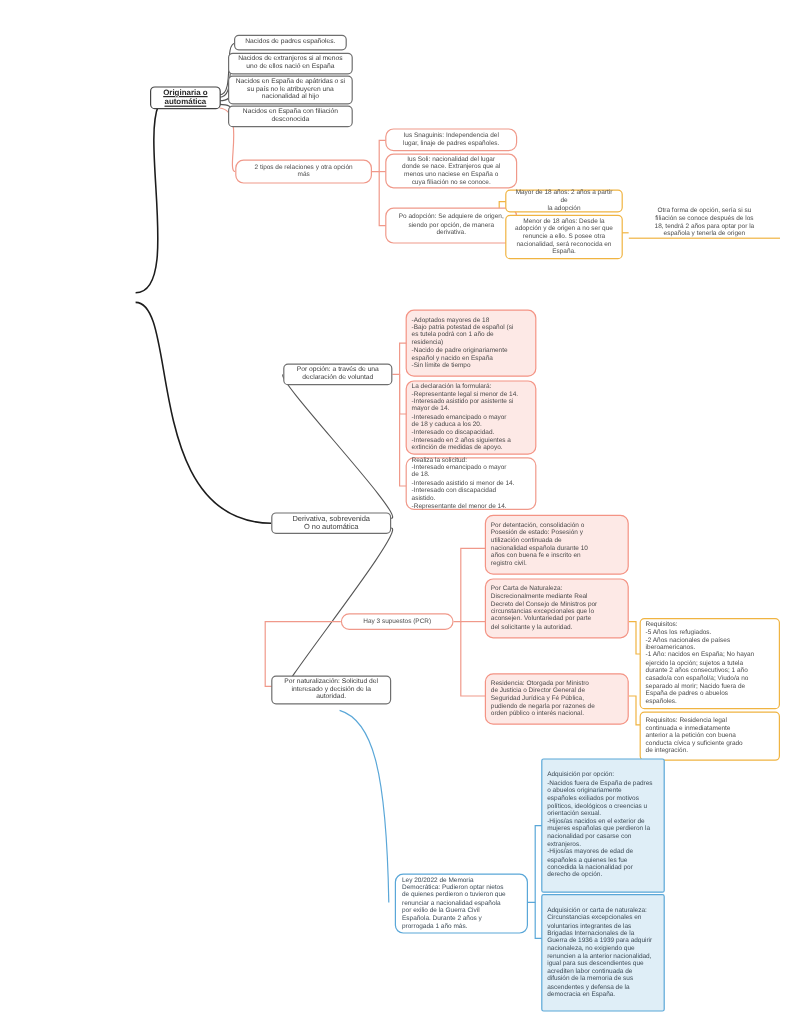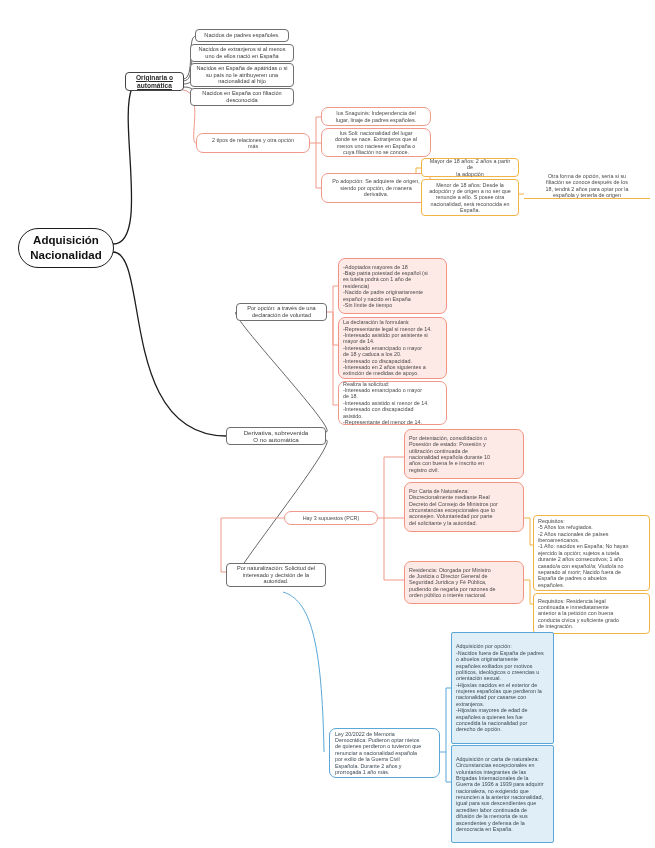--- a/index.html
+++ b/index.html
@@ -82,24 +82,20 @@
 
     <path d="M524,518 L530,518 L530,545 L534,545" stroke="#f0b442" stroke-width="1" fill="none"></path>
     <path d="M524,580 L530,580 L530,604 L534,604" stroke="#f0b442" stroke-width="1" fill="none"></path>
 
     <path d="M283,592 C310,600 322,640 324,752" stroke="#5aa7d8" stroke-width="1" fill="none"></path>
 
     <path d="M440,752 L446,752 L446,688 L452,688" stroke="#5aa7d8" stroke-width="1" fill="none"></path>
     <path d="M446,752 L446,782 L452,782" stroke="#5aa7d8" stroke-width="1" fill="none"></path>
   </svg>
 
-  <div class="node root" style="left:18px;top:228px;width:96px;height:40px;">
-    <span class="txt">Adquisición
-Nacionalidad</span>
-  </div>
 
   <div class="node grey-b" style="left:125px;top:72px;width:59px;height:19px;">
     <span class="txt">Originaria o
 automática</span>
   </div>
 
   <div class="node grey" style="left:195px;top:29px;width:94px;height:13px;">
     <span class="txt">Nacidos de padres españoles.</span>
   </div>
   <div class="node grey" style="left:190px;top:44px;width:104px;height:18px;">

